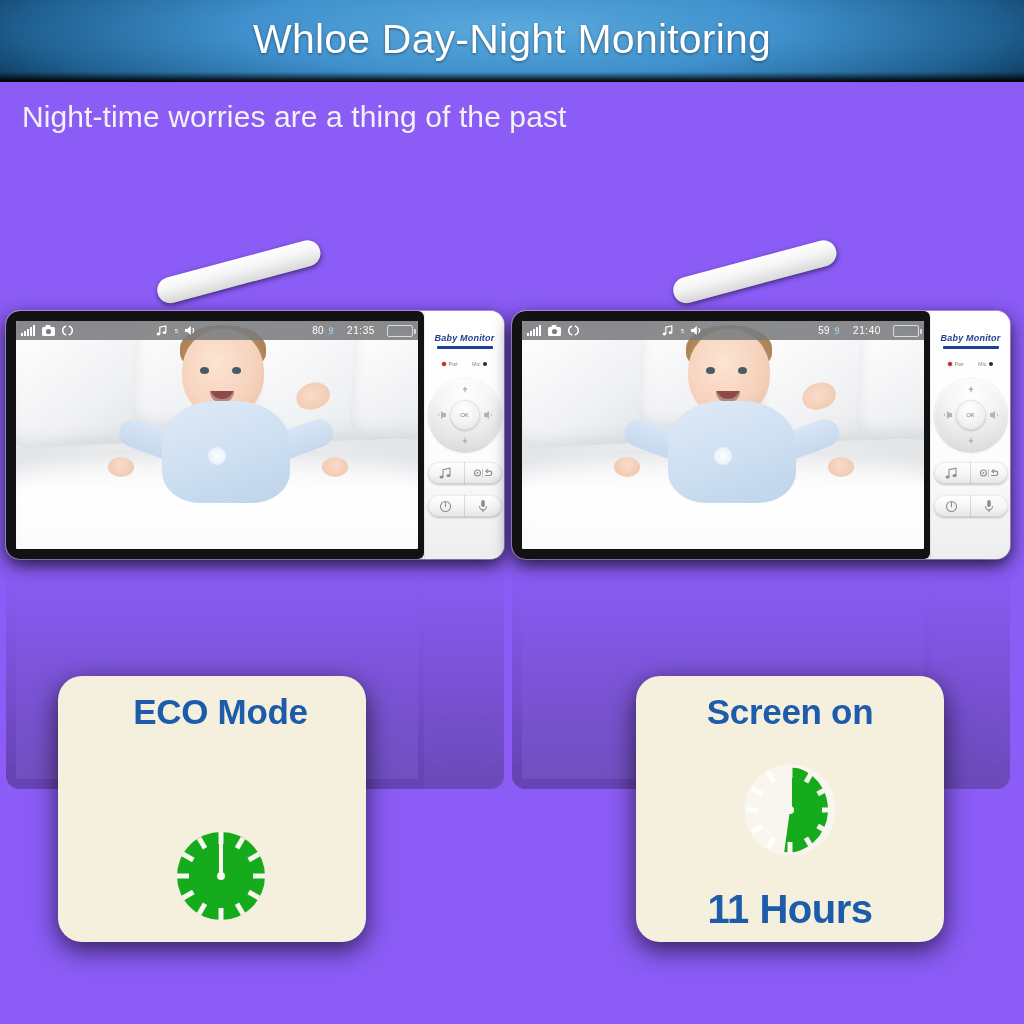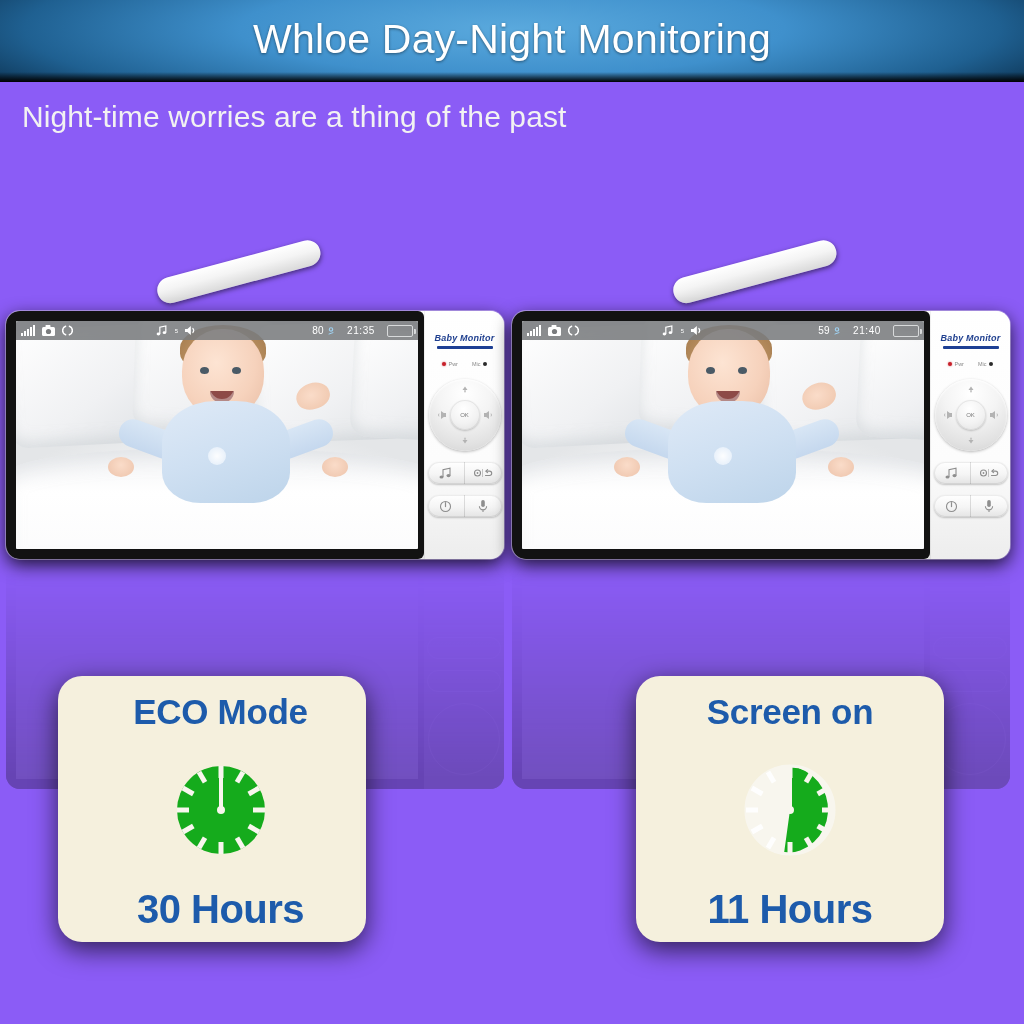--- a/index.html
+++ b/index.html
@@ -833,21 +833,20 @@
           <line x1="34" y1="94.1" x2="40" y2="83.7"></line>
           <line x1="17.9" y1="78" x2="28.3" y2="72"></line>
           <line x1="12" y1="56" x2="24" y2="56"></line>
           <line x1="17.9" y1="34" x2="28.3" y2="40"></line>
           <line x1="34" y1="17.9" x2="40" y2="28.3"></line>
         </g>
         <line x1="56" y1="56" x2="56" y2="20" stroke="#f8f6ee" stroke-width="4" stroke-linecap="round"></line>
         <circle cx="56" cy="56" r="4" fill="#f8f6ee"></circle>
       </svg>
     </div>
-    <div class="badge-value">30 Hours</div>
   </div>
 
   <div class="badge-card screen">
     <div class="badge-title">Screen on</div>
     <div class="clock">
       <svg viewBox="0 0 112 112">
         <circle cx="56" cy="56" r="44" fill="#f8f6ee" stroke="#f8f6ee" stroke-width="2"></circle>
         <path d="M56 56 L56 12 A44 44 0 0 1 50 99.6 Z" fill="#15ab1c"></path>
         <circle cx="56" cy="56" r="44" fill="none" stroke="#f8f6ee" stroke-width="3"></circle>
         <g stroke="#f8f6ee" stroke-width="5" stroke-linecap="butt">

